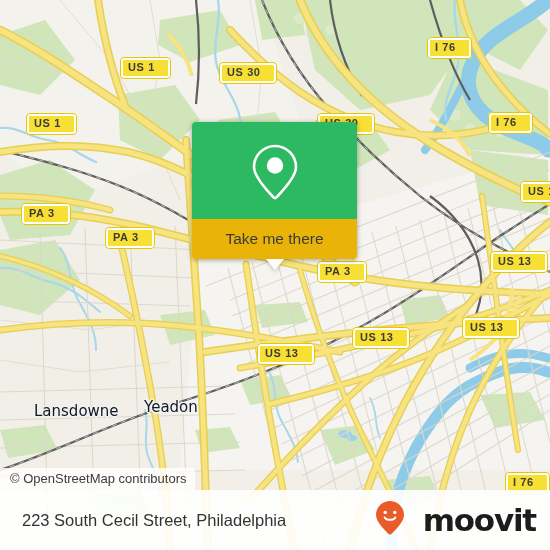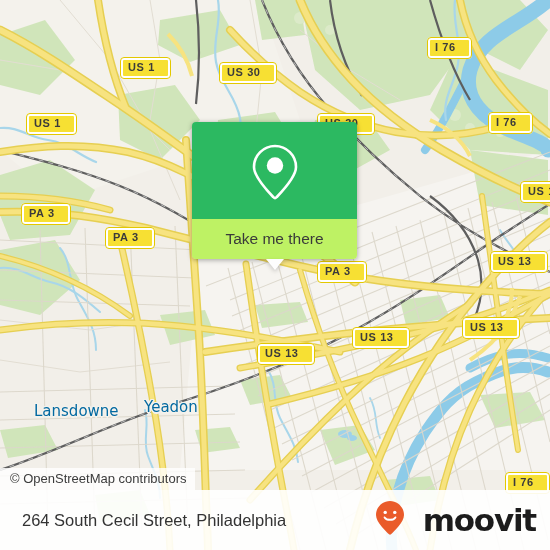--- a/index.html
+++ b/index.html
@@ -29,21 +29,21 @@
     letter-spacing:.6px;
     padding:1px 13px 2px 5px;
     line-height:13px;
     white-space:nowrap;
     box-shadow:0 0 0 1px rgba(255,255,255,.7);
   }
 
   
   .place {
     position:absolute;
-    color:#0369a1;
+    color:#0f172a;
     font-family:"DejaVu Sans", sans-serif;
     font-size:15px;
     white-space:nowrap;
     text-shadow:
       -1.5px 0 #f4f2ec, 1.5px 0 #f4f2ec, 0 -1.5px #f4f2ec, 0 1.5px #f4f2ec,
       -1px -1px #f4f2ec, 1px -1px #f4f2ec, -1px 1px #f4f2ec, 1px 1px #f4f2ec;
   }
 
   
   #popup {
@@ -56,21 +56,21 @@
     z-index:40;
   }
   #popup-green {
     background:#2cb961;
     height:97px;
     border-radius:4px 4px 0 0;
     display:flex; align-items:center; justify-content:center;
   }
   #popup-green svg { display:block; }
   #popup-label {
-    background:#bef264;
+    background:#eab308;
     height:40px;
     border-radius:0 0 4px 4px;
     display:flex; align-items:center; justify-content:center;
     color:#3a3a3a;
     font-size:15.5px;
     font-family:"Liberation Sans", sans-serif;
     position:relative;
   }
   #popup-tail {
     position:absolute;
@@ -376,21 +376,21 @@
     </div>
     <div id="popup-label">
       <span>Take me there</span>
       <span id="popup-tail"></span>
     </div>
   </div>
 
   <div id="attrib">© OpenStreetMap contributors</div>
 
   <div id="bottombar">
-    <div id="bar-address">264 South Cecil Street, Philadelphia</div>
+    <div id="bar-address">223 South Cecil Street, Philadelphia</div>
     <div id="bar-logo">
       <span>
         <svg width="30" height="36" viewBox="0 0 30 36" aria-hidden="true">
           <path d="M15 1 C7.3 1 1 7.3 1 15 C1 22.5 11 31.2 14 34.3 C14.6 34.9 15.4 34.9 16 34.3 C19 31.2 29 22.5 29 15 C29 7.3 22.7 1 15 1 Z" fill="#ea5b2a"></path>
           <circle cx="10.2" cy="12.4" r="1.7" fill="#ffffff"></circle>
           <circle cx="19.8" cy="12.4" r="1.7" fill="#ffffff"></circle>
           <path d="M9.6 17.4 C11.6 20.6 18.4 20.6 20.4 17.4" stroke="#ffffff" stroke-width="1.9" fill="none" stroke-linecap="round"></path>
         </svg>
       </span>
       <span class="logo-text">moovit</span>

